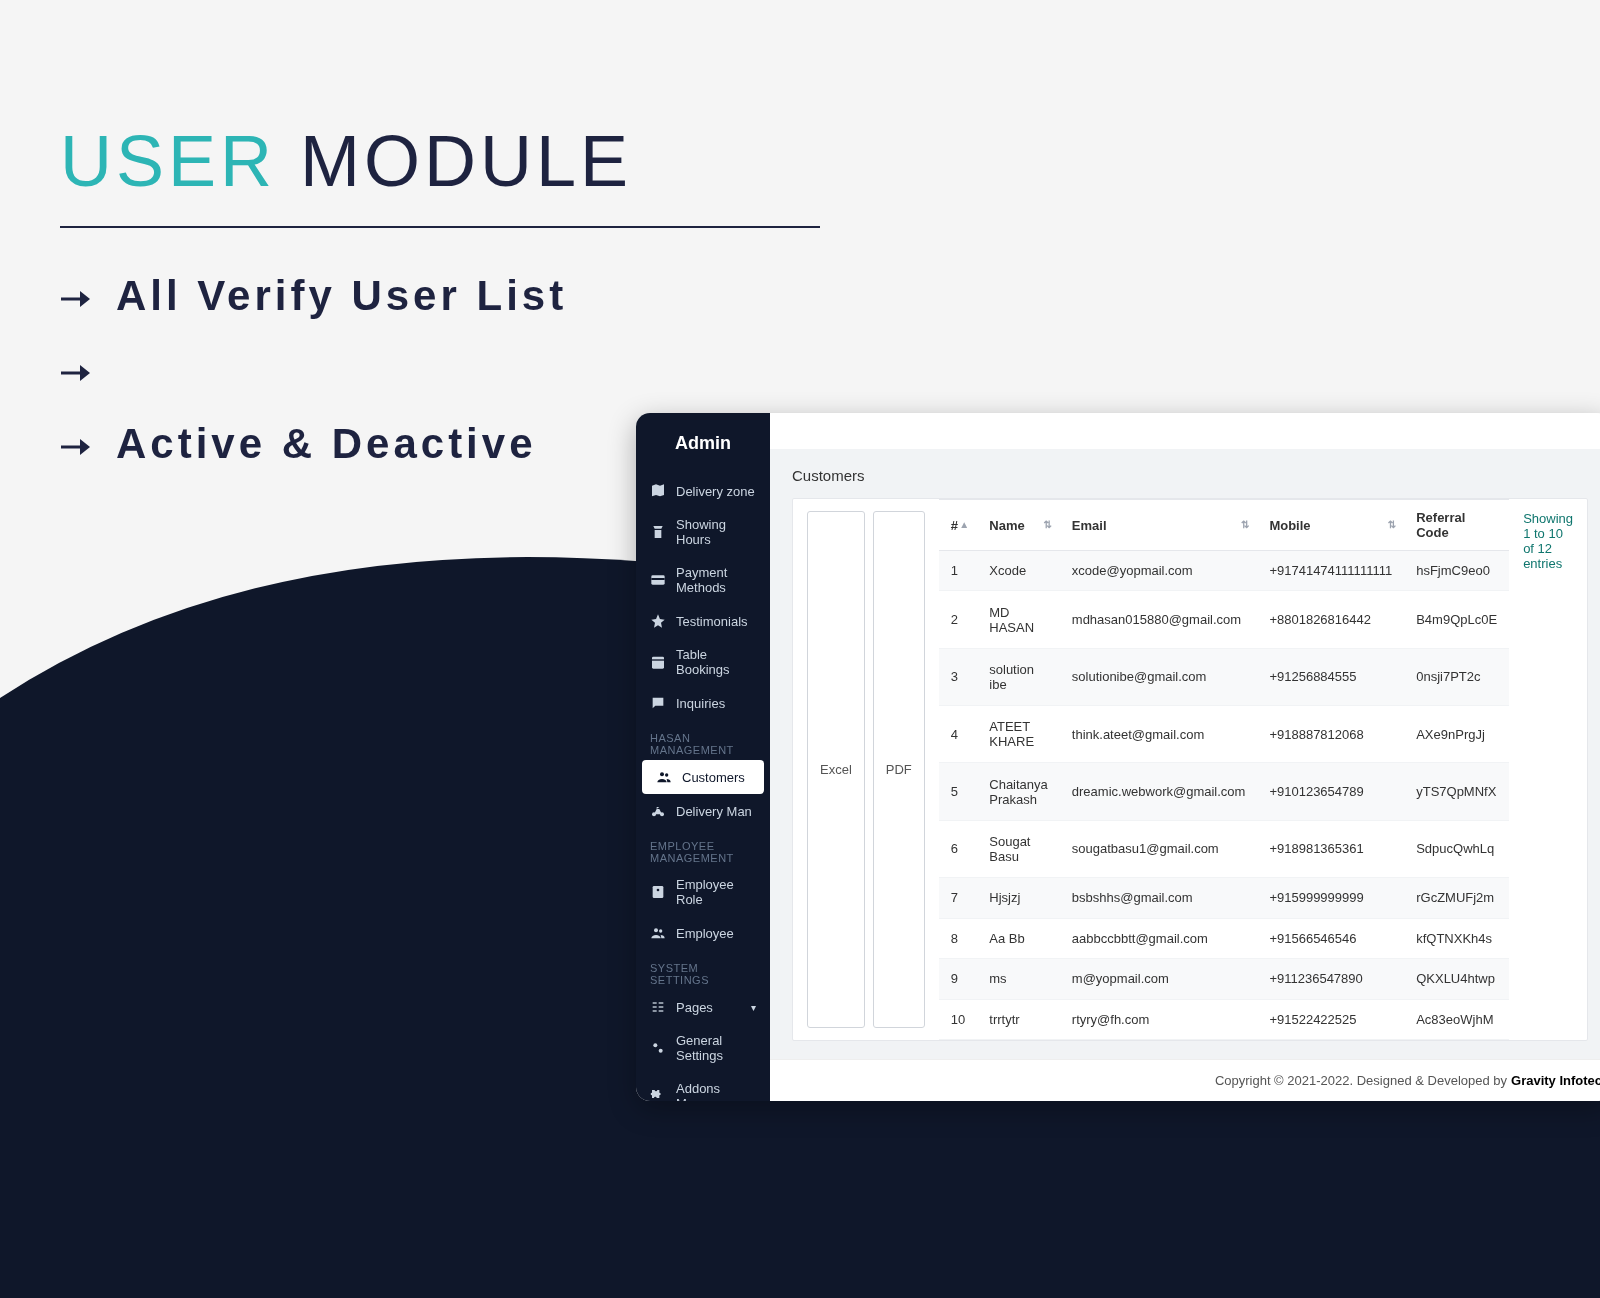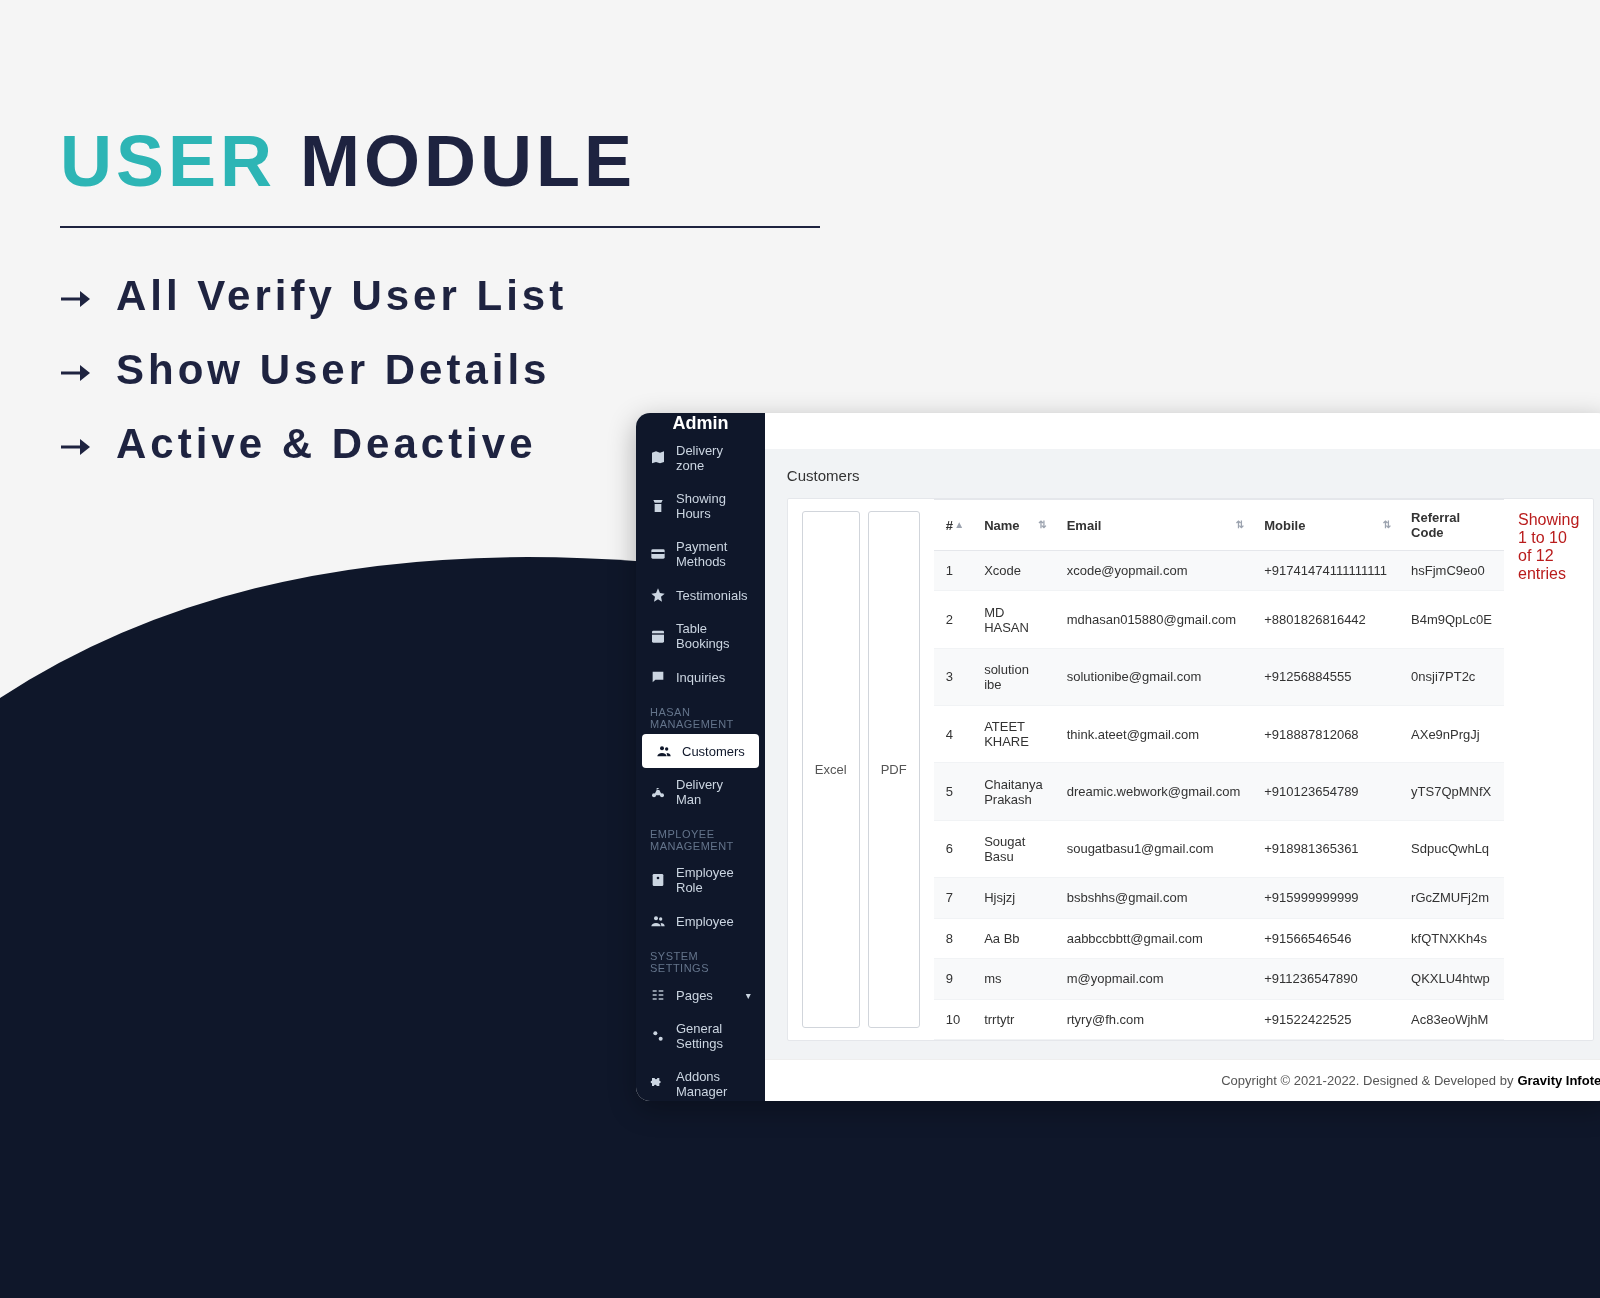--- a/index.html
+++ b/index.html
@@ -21,21 +21,21 @@
 }
 .curve svg { width: 100%; height: 100%; display: block; }
 .hero {
   position: absolute;
   left: 60px;
   top: 120px;
   z-index: 2;
 }
 .hero-title {
   font-size: 72px;
-  font-weight: 700;
+  font-weight: 400;
   letter-spacing: 4px;
   color: #1e2340;
 }
 .hero-title .accent { color: #2db5b5; }
 .hero-rule {
   margin-top: 24px;
   width: 760px;
   height: 2px;
   background: #1e2340;
 }
@@ -75,21 +75,21 @@
   color: #cbd5e1;
   font-size: 13px;
   display: flex;
   flex-direction: column;
 }
 .sidebar-brand {
   text-align: center;
   color: #fff;
   font-weight: 700;
   font-size: 18px;
-  padding: 0 0;
+  padding: 20px 0;
 }
 .sidebar-list { display: flex; flex-direction: column; }
 .sidebar-item {
   display: flex;
   align-items: center;
   gap: 10px;
   padding: 9px 14px;
   color: #cbd5e1;
   cursor: pointer;
 }
@@ -160,21 +160,21 @@
   color: #9ca3af;
   font-size: 10px;
   line-height: 8px;
 }
 .table tbody td {
   padding: 10px 12px;
   border-bottom: 1px solid #f1f3f5;
 }
 .table tbody tr:nth-child(odd) { background: #f8f9fa; }
 .table tbody tr:nth-child(even) { background: #fff; }
-.table-info { font-size: 16px; color: #b91c1c; padding: 12px 14px; }
+.table-info { font-size: 13px; color: #0f766e; padding: 12px 14px; }
 .footer {
   height: 42px;
   display: flex;
   align-items: center;
   justify-content: flex-end;
   padding: 0 0 0 20px;
   font-size: 13px;
   color: #555;
   background: #fff;
   border-top: 1px solid #eee;
@@ -203,21 +203,20 @@
             <line x1="1" y1="11" x2="24" y2="11" stroke="#1e2340" stroke-width="3"></line>
             <polygon points="20,3 30,11 20,19" fill="#1e2340"></polygon>
           </svg></span>
         <span>All Verify User List</span>
       </div>
       <div class="hero-item">
         <span class="arrow-icon"><svg width="30" height="22" viewBox="0 0 30 22">
             <line x1="1" y1="11" x2="24" y2="11" stroke="#1e2340" stroke-width="3"></line>
             <polygon points="20,3 30,11 20,19" fill="#1e2340"></polygon>
           </svg></span>
-        <span>Show User Details</span>
       </div>
       <div class="hero-item">
         <span class="arrow-icon"><svg width="30" height="22" viewBox="0 0 30 22">
             <line x1="1" y1="11" x2="24" y2="11" stroke="#1e2340" stroke-width="3"></line>
             <polygon points="20,3 30,11 20,19" fill="#1e2340"></polygon>
           </svg></span>
         <span>Active &amp; Deactive</span>
       </div>
     </div>
 </div>

